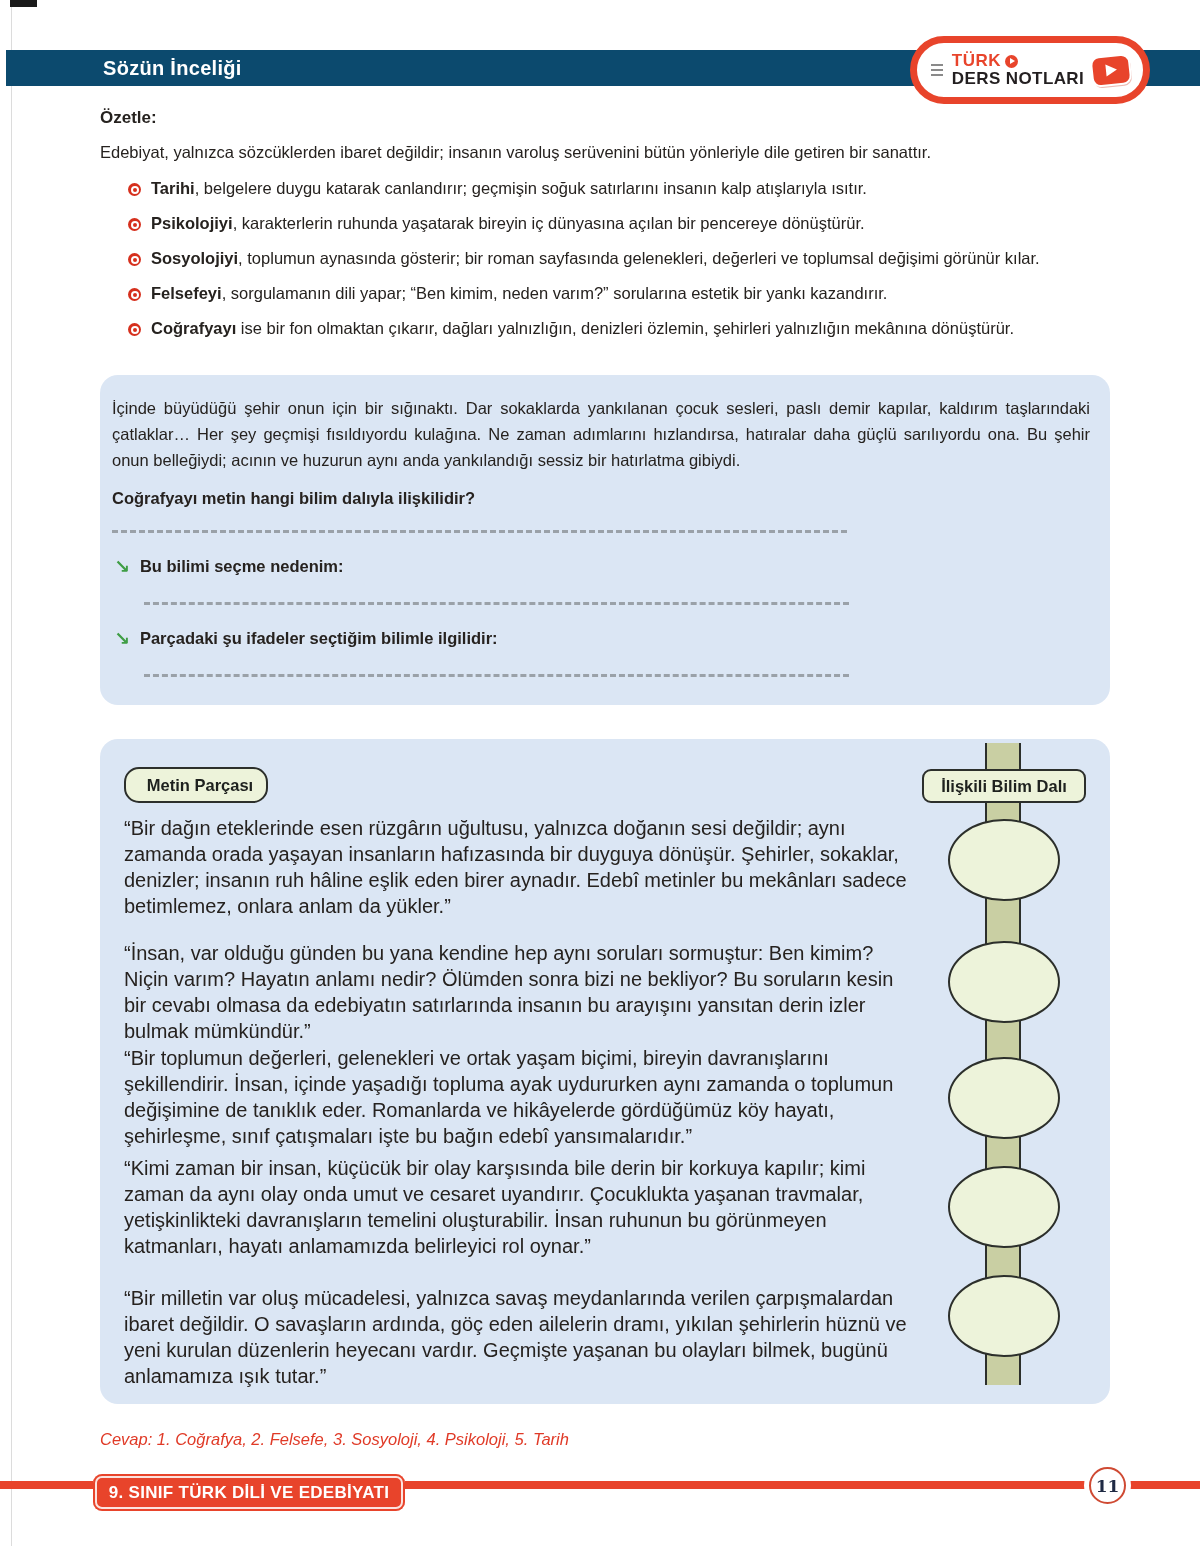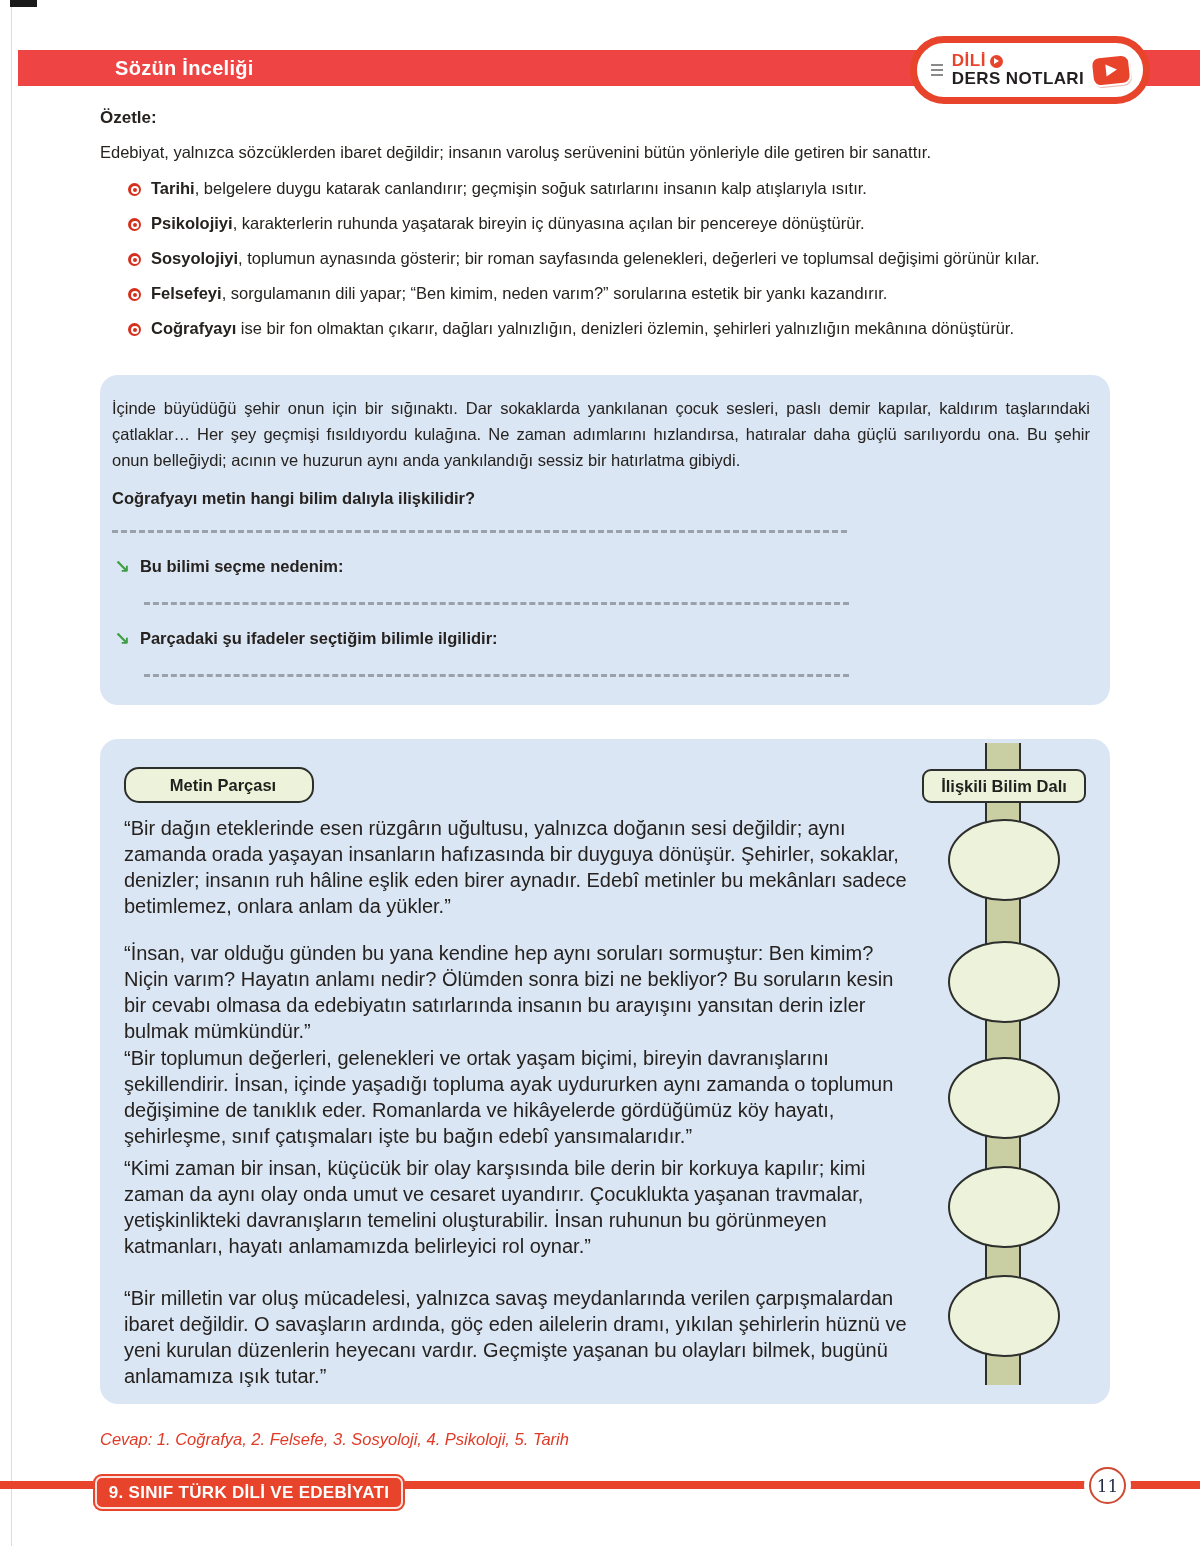--- a/index.html
+++ b/index.html
@@ -6,21 +6,21 @@
   body{
     width:1200px;height:1546px;position:relative;background:#ffffff;
     font-family:"Liberation Sans","DejaVu Sans",sans-serif;color:#26221f;
     overflow:hidden;
   }
   
   .edge-line{position:absolute;left:11px;top:0;width:1px;height:1546px;background:#dcdcdc;}
   .corner-mark{position:absolute;left:10px;top:0;width:27px;height:7px;background:#1a1a1a;}
 
   
-  .header-bar{position:absolute;left:18px;right:0;top:50px;height:36px;background:#ef4444;}
+  .header-bar{position:absolute;left:6px;right:0;top:50px;height:36px;background:#0c4a6e;}
   .header-title{position:absolute;left:97px;top:0;height:36px;line-height:36px;color:#fff;
     font-weight:bold;font-size:20px;letter-spacing:.3px;}
   .video-badge{position:absolute;right:50px;top:36px;width:240px;height:68px;background:#fff;
     border:7px solid #e8442b;border-radius:40px;box-sizing:border-box;display:flex;
     align-items:center;justify-content:center;gap:9px;}
   .badge-lines{display:flex;flex-direction:column;gap:3px;}
   .badge-lines span{display:block;width:12px;height:2px;background:#8a8a8a;}
   .badge-text{line-height:1.05;}
   .badge-video-row{display:flex;align-items:center;gap:4px;}
   .badge-video{color:#e8442b;font-weight:bold;font-size:17px;letter-spacing:.5px;}
@@ -53,59 +53,59 @@
   .dash-1{width:735px;margin-top:22px;}
   .prompt{display:flex;align-items:center;gap:10px;margin:24px 0 0 2px;}
   .arrow-icon{color:#3f9e45;font-weight:bold;font-size:19px;line-height:1;}
   .prompt-label{font-weight:bold;font-size:16.5px;}
   .dash-2{width:705px;margin:26px 0 0 32px;}
 
   
   .mbox{margin-top:34px;background:#dbe6f4;border-radius:18px;position:relative;height:665px;}
   .tag{position:absolute;background:#edf3da;border:2.5px solid #2c2f2b;box-sizing:border-box;
     display:flex;align-items:center;justify-content:center;font-weight:bold;font-size:16.5px;color:#1e211e;}
-  .tag-left{left:24px;top:28px;width:190px;height:36px;border-radius:15px;padding-left:8px;}
+  .tag-left{left:24px;top:28px;width:144px;height:36px;border-radius:15px;padding-left:8px;}
   .tag-right{left:822px;top:30px;width:164px;height:34px;border-radius:9px;z-index:3;}
   .strip{position:absolute;left:885px;top:4px;width:36px;height:642px;background:#c9cfa3;
     border-left:2px solid #2c2f2b;border-right:2px solid #2c2f2b;box-sizing:border-box;z-index:1;}
   .oval{position:absolute;left:848px;width:112px;height:82px;border-radius:50%;background:#edf3da;
     border:2.5px solid #2c2f2b;box-sizing:border-box;z-index:2;}
   .oval-1{top:80px;} .oval-2{top:202px;} .oval-3{top:318px;} .oval-4{top:427px;} .oval-5{top:536px;}
   .mpara{position:absolute;left:24px;width:792px;font-size:20px;line-height:26px;margin:0;}
   .mpara-1{top:76px;} .mpara-2{top:201px;} .mpara-3{top:306px;} .mpara-4{top:416px;} .mpara-5{top:546px;}
 
   
   .answer{margin-top:26px;color:#e03a27;font-style:italic;font-size:16.5px;}
   .footer-line{position:absolute;left:0;right:0;top:1481px;height:8px;background:#e8442b;}
   .footer-badge{position:absolute;left:93px;top:1474px;width:312px;height:37px;background:#e8442b;
     border-radius:9px;color:#fff;font-weight:bold;font-size:17px;display:flex;align-items:center;
     justify-content:center;letter-spacing:.3px;box-shadow:inset 0 0 0 2px #e8442b,inset 0 0 0 4px rgba(255,255,255,.85);}
   .page-circle{position:absolute;left:1089px;top:1467px;width:37px;height:37px;background:#fff;
     border:2.5px solid #cf4a33;border-radius:50%;box-sizing:border-box;display:flex;align-items:center;
-    justify-content:center;font-family:"DejaVu Serif","Liberation Serif",serif;font-weight:normal;
+    justify-content:center;font-family:"DejaVu Serif","Liberation Serif",serif;font-weight:bold;
     font-size:17px;color:#1f2a44;box-shadow:0 0 0 5px #fff;z-index:2;}
 </style>
 </head>
 <body>
 
 <div class="edge-line"></div>
 <div class="corner-mark"></div>
 
 <div class="header-bar">
   <div class="header-title">Sözün İnceliği</div>
 </div>
 <div class="video-badge">
   <span class="badge-lines">
       <span></span>
       <span></span>
       <span></span>
     </span>
   <span class="badge-text">
     <span class="badge-video-row">
-      <span class="badge-video">DİLİ</span>
+      <span class="badge-video">TÜRK</span>
       <span class="play-circle"></span>
     </span>
     <span class="badge-ders">DERS NOTLARI</span>
   </span>
   <span class="yt-icon"></span>
 </div>
 
 <div class="content">
 
   <p class="ozetle-label">Özetle:</p>

